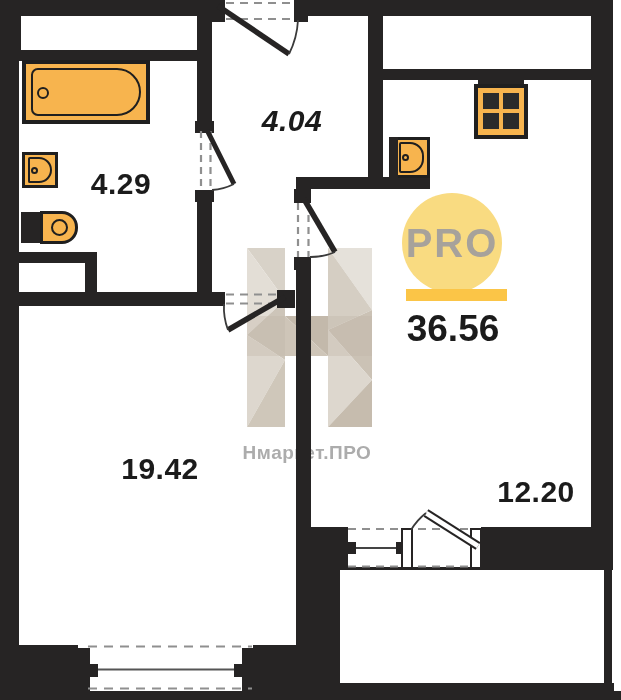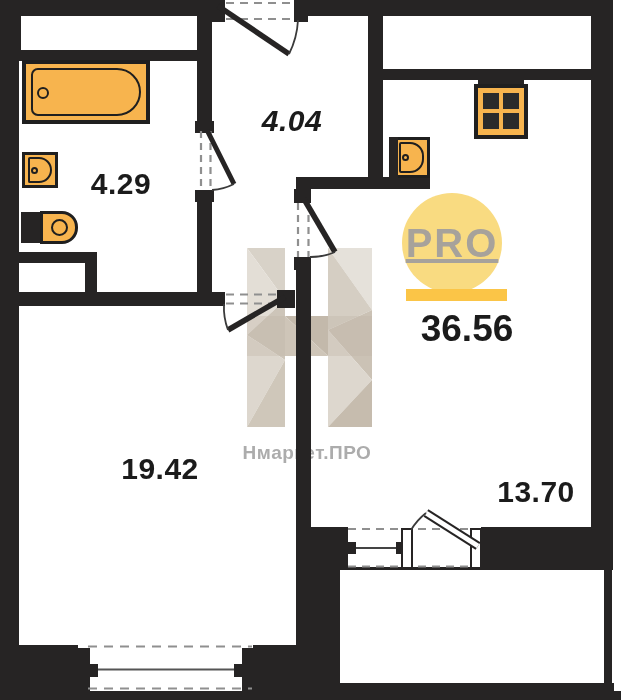--- a/index.html
+++ b/index.html
@@ -12,21 +12,21 @@
   .fx-inner{position:absolute;border:2px solid var(--fixture-outline,#1f1f1f);box-sizing:border-box;background:var(--fixture,#F7B44E);}
   .fx-dot{position:absolute;border:2px solid var(--fixture-outline,#1f1f1f);border-radius:50%;box-sizing:border-box;background:var(--fixture,#F7B44E);}
   .area-label{
     position:absolute;transform:translate(-50%,-50%);
     font-weight:700;color:var(--label-text,#1b1b1b);font-size:30px;letter-spacing:.5px;white-space:nowrap;
   }
   #total-label{font-size:37px;letter-spacing:0;}
   #logo-circle{
     position:absolute;left:402px;top:193px;width:100px;height:100px;border-radius:50%;
     background:var(--logo-circle,#F9DB81);display:flex;align-items:center;justify-content:center;
-    font-weight:700;font-size:40px;letter-spacing:2px;color:var(--logo-text,#A7A29B);text-decoration:underline;
+    font-weight:700;font-size:40px;letter-spacing:2px;color:var(--logo-text,#A7A29B);
   }
   #logo-bar{position:absolute;left:406px;top:289px;width:101px;height:12px;background:var(--logo-bar,#FBC547);}
   #watermark-text{
     position:absolute;left:307px;top:453px;transform:translate(-50%,-50%);
     font-size:19px;font-weight:700;color:var(--watermark-text,#ACACAC);letter-spacing:.5px;white-space:nowrap;
   }
   svg{position:absolute;left:0;top:0;}
   .lvl1{z-index:1}.lvl2{z-index:2}.lvl3{z-index:3}.lvl4{z-index:4}
 </style>
 </head>
@@ -166,21 +166,21 @@
   <div class="fx lvl3" style="left:474px;top:84px;width:54px;height:55px;border-width:4px;">
     <div style="position:absolute;left:5px;top:5px;width:16px;height:16px;background:#2b2b2b;"></div>
     <div style="position:absolute;left:25px;top:5px;width:16px;height:16px;background:#2b2b2b;"></div>
     <div style="position:absolute;left:5px;top:25px;width:16px;height:16px;background:#2b2b2b;"></div>
     <div style="position:absolute;left:25px;top:25px;width:16px;height:16px;background:#2b2b2b;"></div>
   </div>
 
   <div class="area-label lvl4" style="left:121px;top:172px;margin-top:12px;">4.29</div>
   <div class="area-label lvl4" style="left:292px;top:121px;font-style:italic;">4.04</div>
   <div class="area-label lvl4" style="left:160px;top:469px;">19.42</div>
-  <div class="area-label lvl4" style="left:536px;top:492px;">13.70</div>
-  <div class="area-label lvl4" id="total-label" style="left:453px;top:329px;margin-left:14px;">36.56</div>
+  <div class="area-label lvl4" style="left:536px;top:492px;">12.20</div>
+  <div class="area-label lvl4" id="total-label" style="left:453px;top:329px;">36.56</div>
 
   <div id="logo-circle" class="lvl4">
     <span>PRO</span>
   </div>
   <div id="logo-bar" class="lvl4"></div>
 
 </div>
 
 </body></html>

